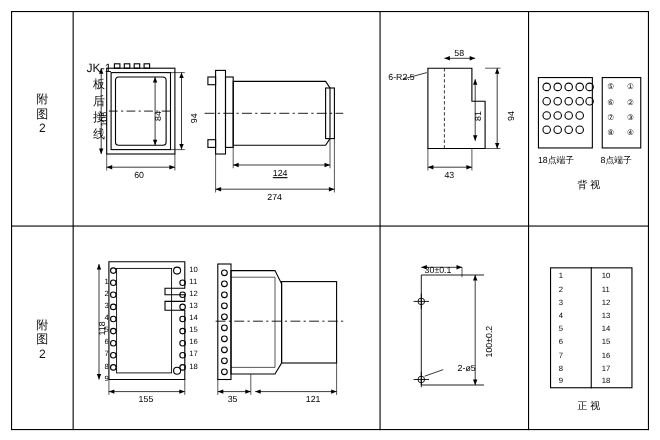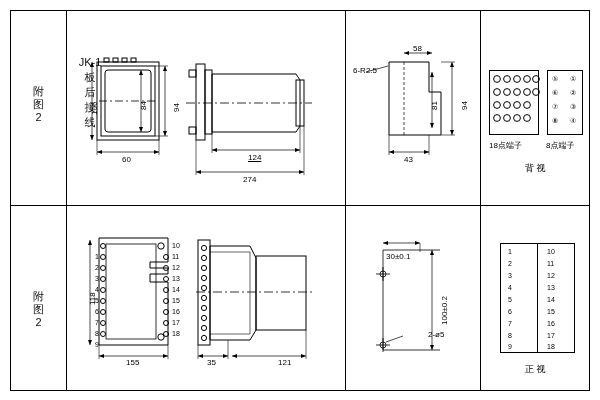--- a/index.html
+++ b/index.html
@@ -320,23 +320,23 @@
     <polygon points="383,243 388,241 388,245" fill="#000"></polygon>
     <polygon points="420,243 415,241 415,245" fill="#000"></polygon>
     <line x1="420" y1="243" x2="420" y2="252" stroke="#000" stroke-width="0.6"></line>
 
     <line x1="432" y1="250" x2="432" y2="350" stroke="#000" stroke-width="0.7"></line>
     <polygon points="432,250 430,255 434,255" fill="#000"></polygon>
     <polygon points="432,350 430,345 434,345" fill="#000"></polygon>
 
     <line x1="386" y1="342" x2="403" y2="336" stroke="#000" stroke-width="0.7"></line>
   </svg>
-  <div class="txt" style="left:386px;top:252px;">30±0.1</div>
+  <div class="txt" style="left:386px;top:241px;">30±0.1</div>
   <div class="vtxt" style="left:440px;top:325px;">100±0.2</div>
-  <div class="txt" style="left:428px;top:330px;">2-ø5</div>
+  <div class="txt" style="left:416px;top:330px;">2-ø5</div>
 
   <div class="box" style="left:500px;top:243px;width:75px;height:110px;"></div>
   <div class="ln" style="left:537px;top:243px;width:1px;height:110px;"></div>
 
   <div class="txt7" style="left:508px;top:248px;">1</div>
   <div class="txt7" style="left:508px;top:260px;">2</div>
   <div class="txt7" style="left:508px;top:272px;">3</div>
   <div class="txt7" style="left:508px;top:284px;">4</div>
   <div class="txt7" style="left:508px;top:296px;">5</div>
   <div class="txt7" style="left:508px;top:308px;">6</div>

